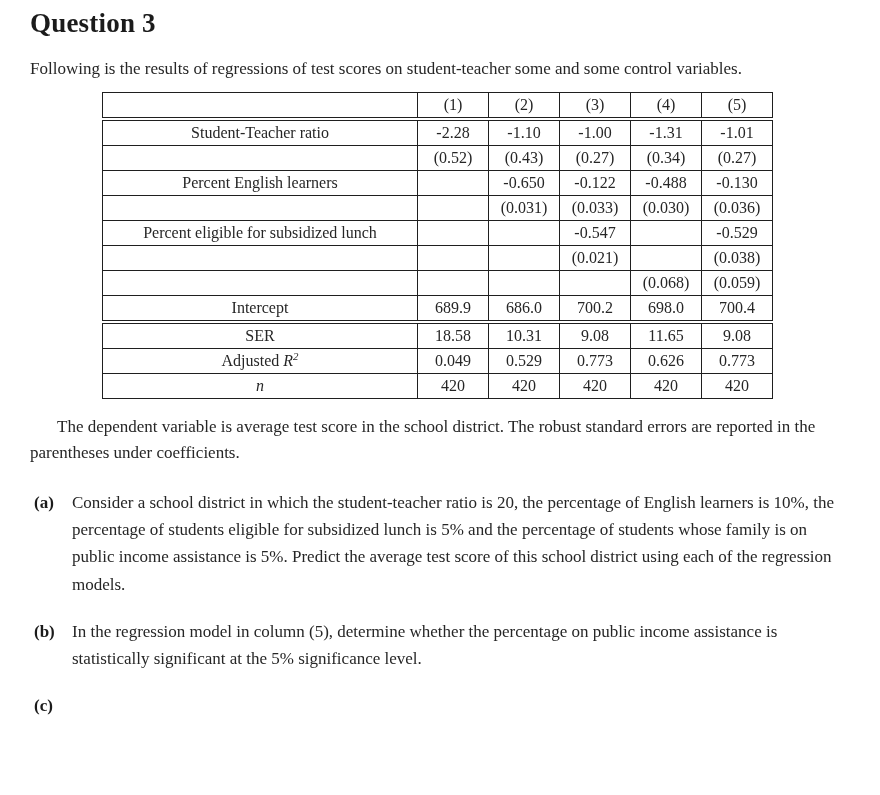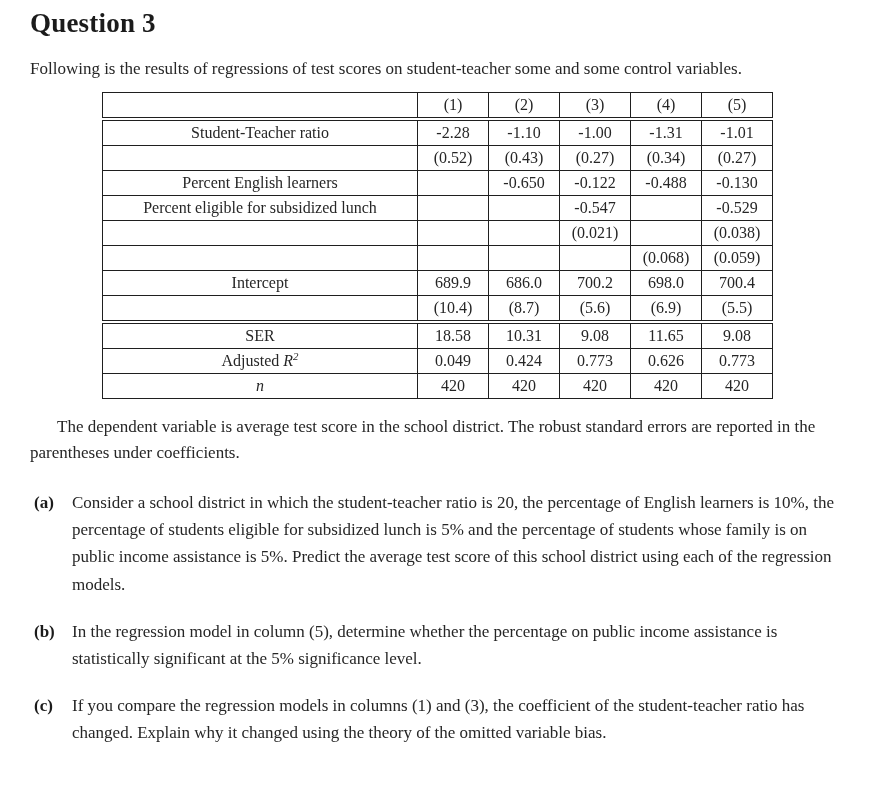--- a/index.html
+++ b/index.html
@@ -126,20 +126,28 @@
           </tr>
           <tr>
             <td><span>Percent English learners</span></td>
             <td></td>
             <td>-0.650</td>
             <td>-0.122</td>
             <td>-0.488</td>
             <td>-0.130</td>
           </tr>
           <tr>
+            <td></td>
+            <td></td>
+            <td>(0.031)</td>
+            <td>(0.033)</td>
+            <td>(0.030)</td>
+            <td>(0.036)</td>
+          </tr>
+          <tr>
             <td><span>Percent eligible for subsidized lunch</span></td>
             <td></td>
             <td></td>
             <td>-0.547</td>
             <td></td>
             <td>-0.529</td>
           </tr>
           <tr>
             <td></td>
             <td></td>
@@ -157,28 +165,20 @@
             <td>(0.059)</td>
           </tr>
           <tr>
             <td><span>Intercept</span></td>
             <td>689.9</td>
             <td>686.0</td>
             <td>700.2</td>
             <td>698.0</td>
             <td>700.4</td>
           </tr>
-          <tr>
-            <td></td>
-            <td>(10.4)</td>
-            <td>(8.7)</td>
-            <td>(5.6)</td>
-            <td>(6.9)</td>
-            <td>(5.5)</td>
-          </tr>
         </tbody>
     </table>
 
     <table class="t">
       <colgroup>
         <col style="width:315px">
           <col style="width:71px">
           <col style="width:71px">
         <col style="width:71px">
           <col style="width:71px">
@@ -189,21 +189,21 @@
             <td><span>SER</span></td>
             <td>18.58</td>
             <td>10.31</td>
             <td>9.08</td>
             <td>11.65</td>
             <td>9.08</td>
           </tr>
           <tr>
             <td><span>Adjusted </span><span class="mi">R</span><span class="mi sup">2</span></td>
             <td>0.049</td>
-            <td>0.424</td>
+            <td>0.529</td>
             <td>0.773</td>
             <td>0.626</td>
             <td>0.773</td>
           </tr>
           <tr>
             <td><span class="mi">n</span></td>
             <td>420</td>
             <td>420</td>
             <td>420</td>
             <td>420</td>
@@ -211,16 +211,16 @@
           </tr>
         </tbody>
     </table>
   </div>
 
   <p class="note">The dependent variable is average test score in the school district.  The robust standard errors are reported in the parentheses under coefficients.</p>
 
   <div class="questions" id="questions">
       <div class="q-item"><span class="q-marker">(a)</span><span>Consider a school district in which the student-teacher ratio is 20, the percentage of English learners is 10%, the percentage of students eligible for subsidized lunch is 5% and the percentage of students whose family is on public income assistance is 5%. Predict the average test score of this school district using each of the regression models.</span></div>
       <div class="q-item"><span class="q-marker">(b)</span><span>In the regression model in column (5), determine whether the percentage on public income assistance is statistically significant at the 5% significance level.</span></div>
-      <div class="q-item"><span class="q-marker">(c)</span><span>If you compare the regression models in columns (1) and (3), the coefficient of the student-teacher ratio has changed. Explain why it changed using the theory of the omitted variable bias.</span></div>
+      <div class="q-item"><span class="q-marker">(c)</span></div>
     </div>
 
 </div>
 
 </body></html>

